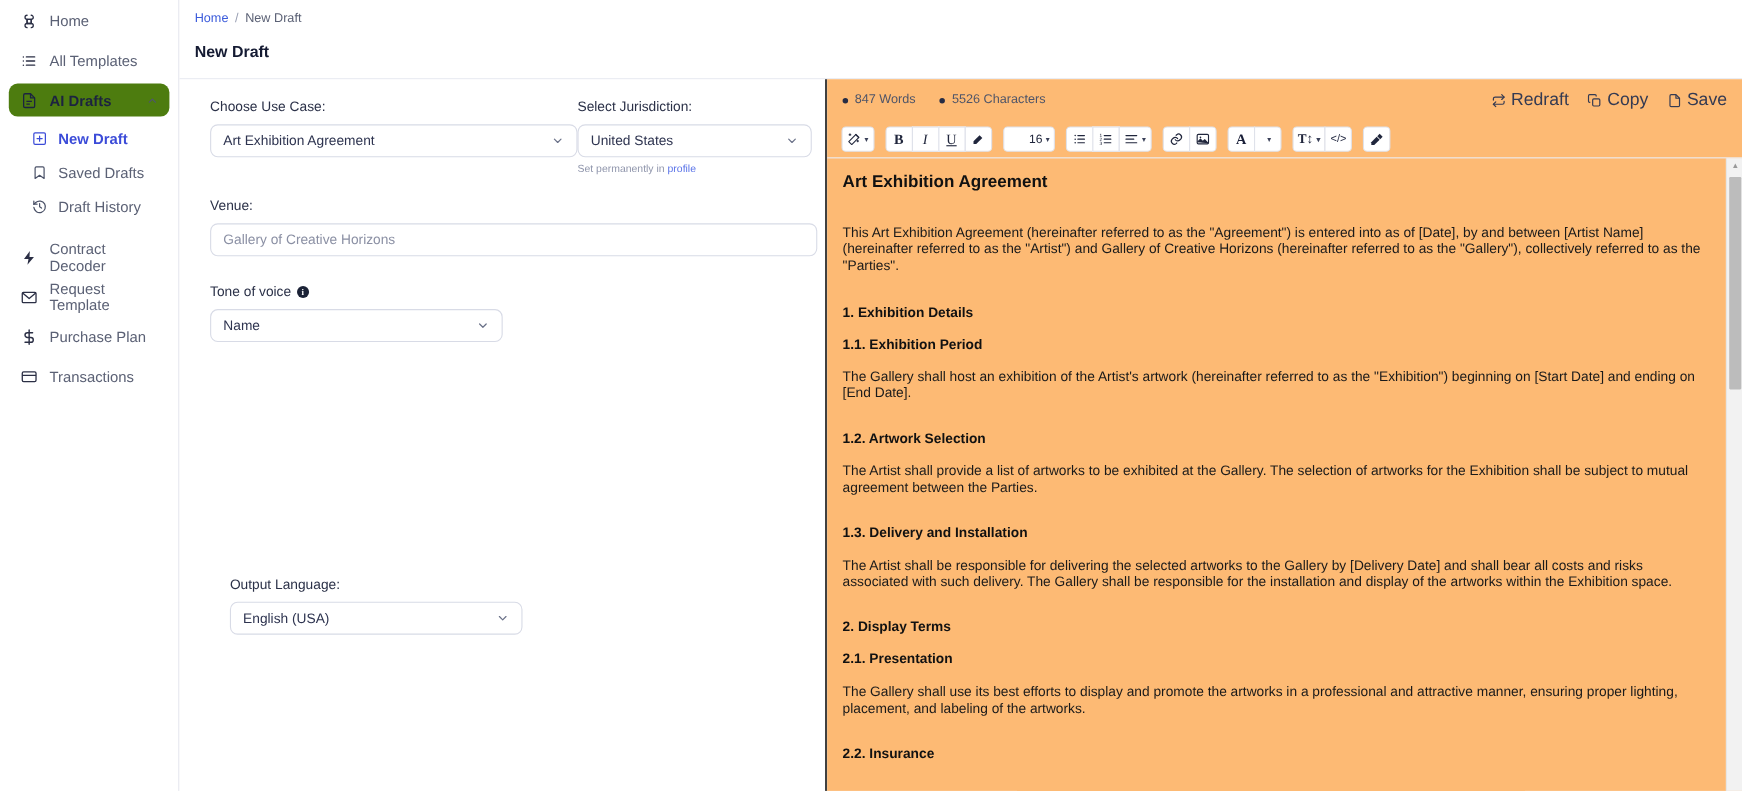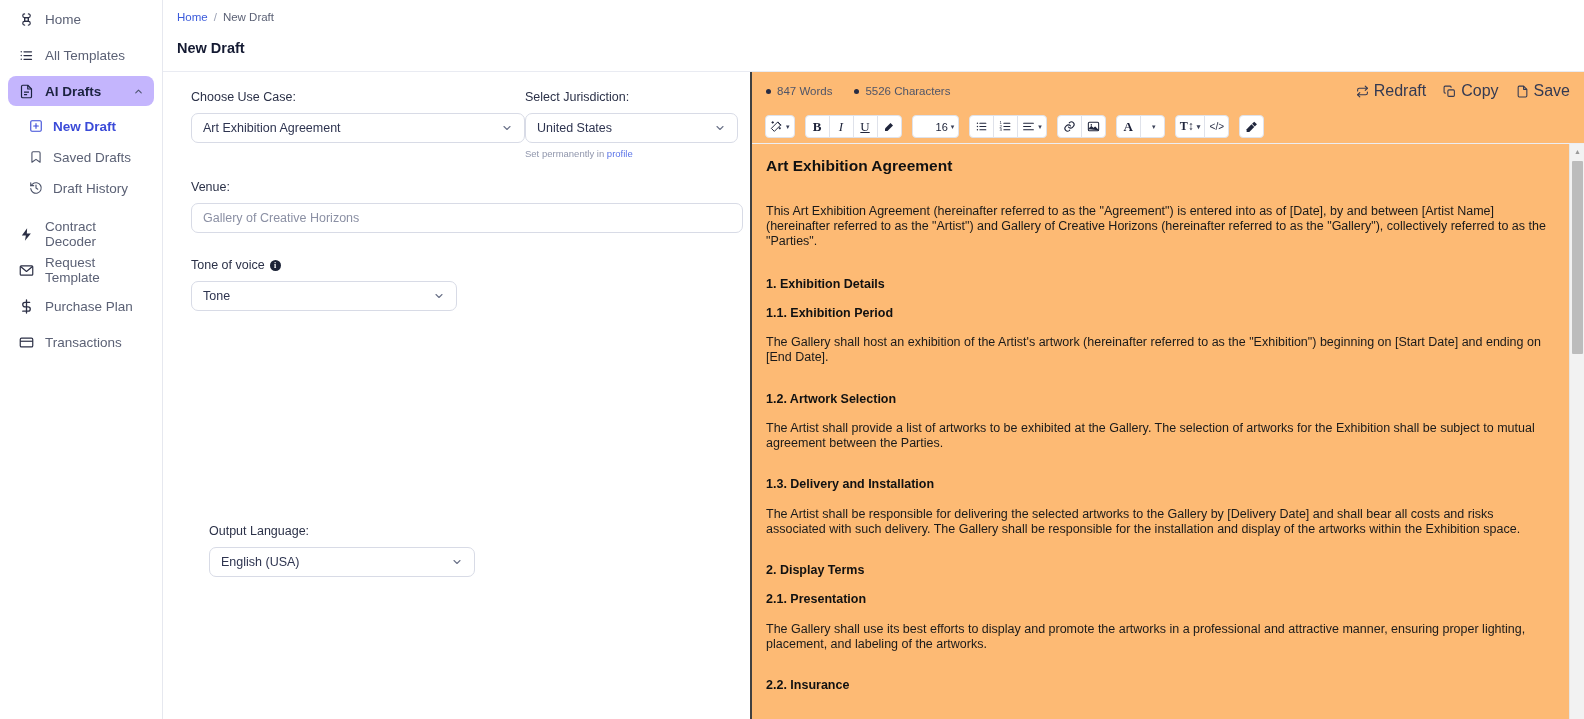--- a/index.html
+++ b/index.html
@@ -33,21 +33,21 @@
     cursor: pointer;
     gap: 11px;
   }
   .nav-item .ico {
     width: 16px; height: 16px;
     display: inline-flex; align-items: center; justify-content: center;
     flex: 0 0 16px;
     color: #2b2f45;
   }
   .nav-item.active {
-    background: #c4b5fd;
+    background: #4d7c0f;
     color: #1c2340;
     font-weight: bold;
   }
   .nav-item.active .ico { color: #1c2340; }
   .nav-item .chev { margin-left: auto; color: #4e5570; display:flex; }
   .sub-item {
     display: flex; align-items: center;
     height: 28px;
     margin: 0 8px 3px 8px;
     padding: 0 10px 0 20px;
@@ -388,21 +388,21 @@
           </div>
         </div>
 
         <div class="row2 mt-tone">
           <div class="tone-col">
             <div class="fld-label">
               <span>Tone of voice</span>
               <span class="info-dot">i</span>
             </div>
             <div class="select">
-              <span>Tone</span>
+              <span>Name</span>
               <span class="chev">
                 <svg width="12" height="12" viewBox="0 0 24 24" fill="none" stroke="currentColor" stroke-width="2.2" stroke-linecap="round" stroke-linejoin="round">
                     <polyline points="6 9 12 15 18 9"></polyline>
                   </svg>
               </span>
             </div>
           </div>
           <div class="lang-col">
             <div class="fld-label">Output Language:</div>
             <div class="select">

